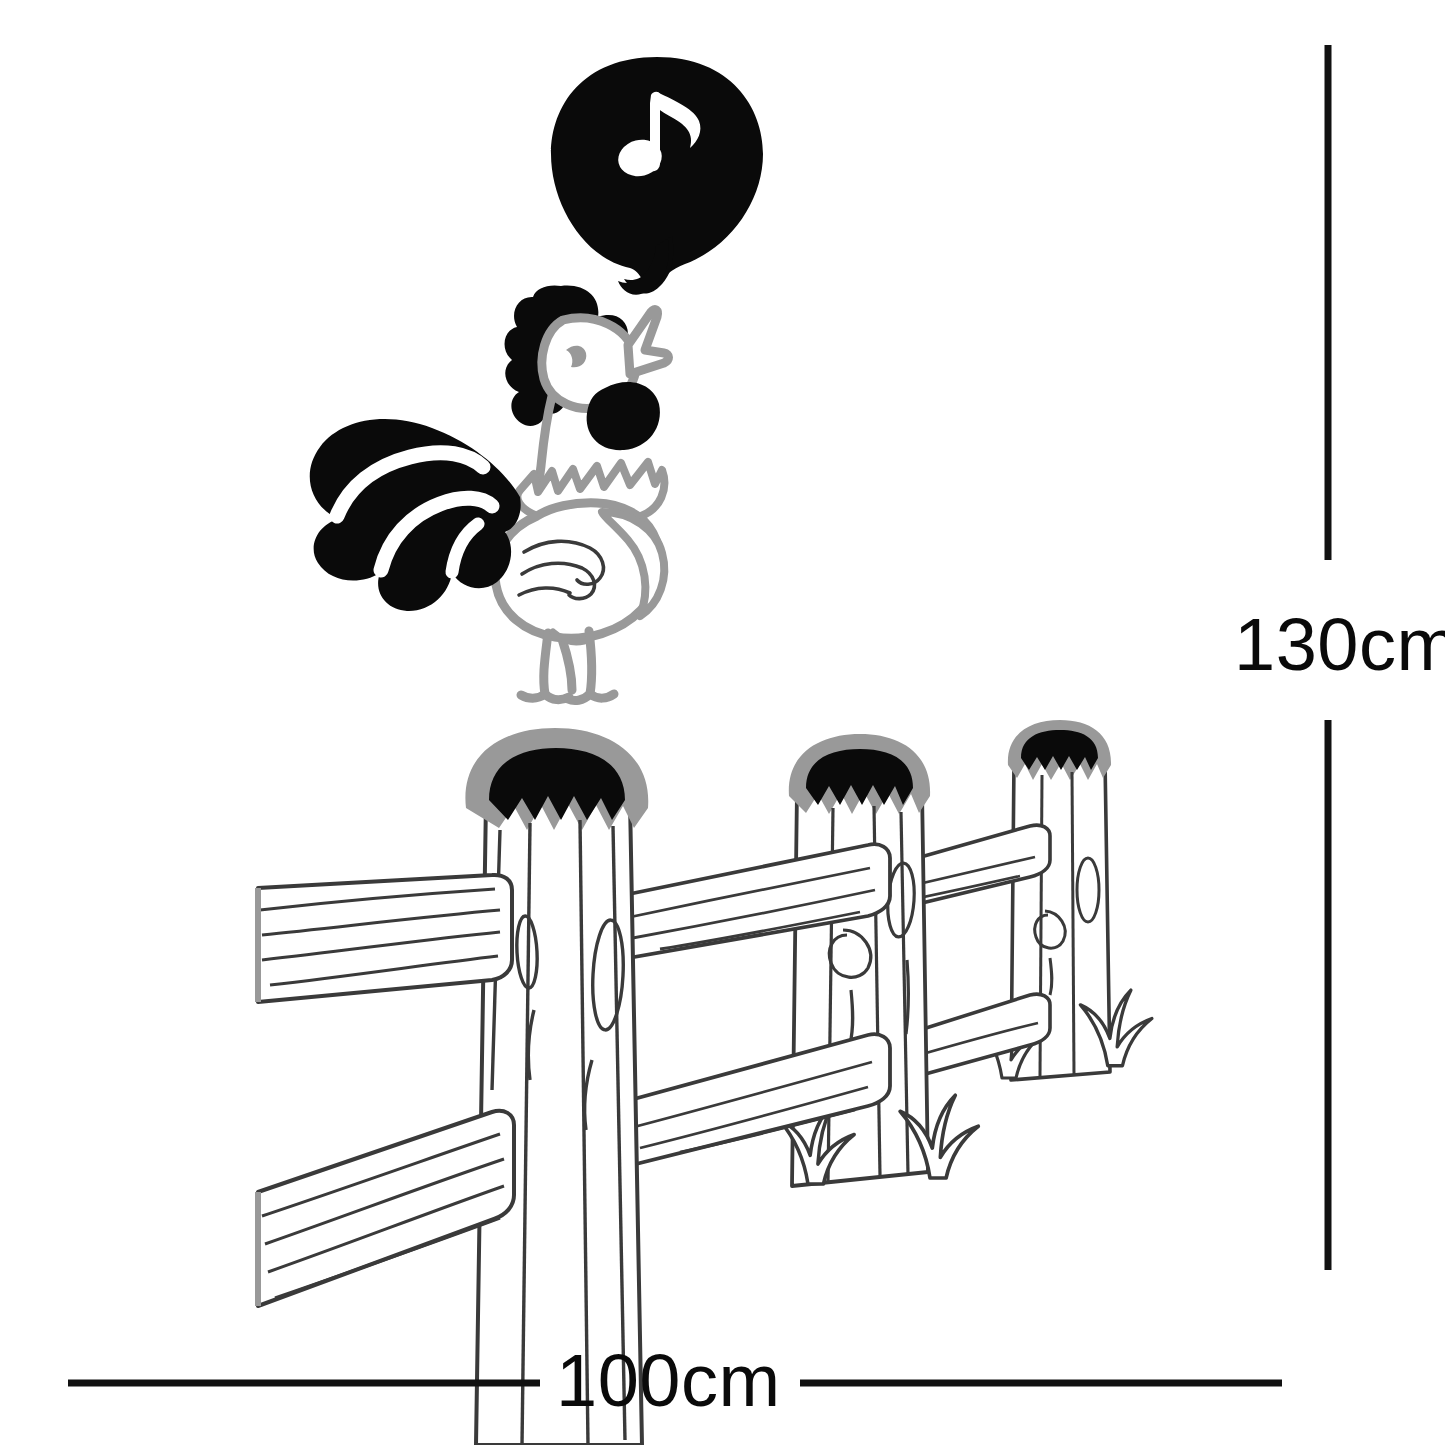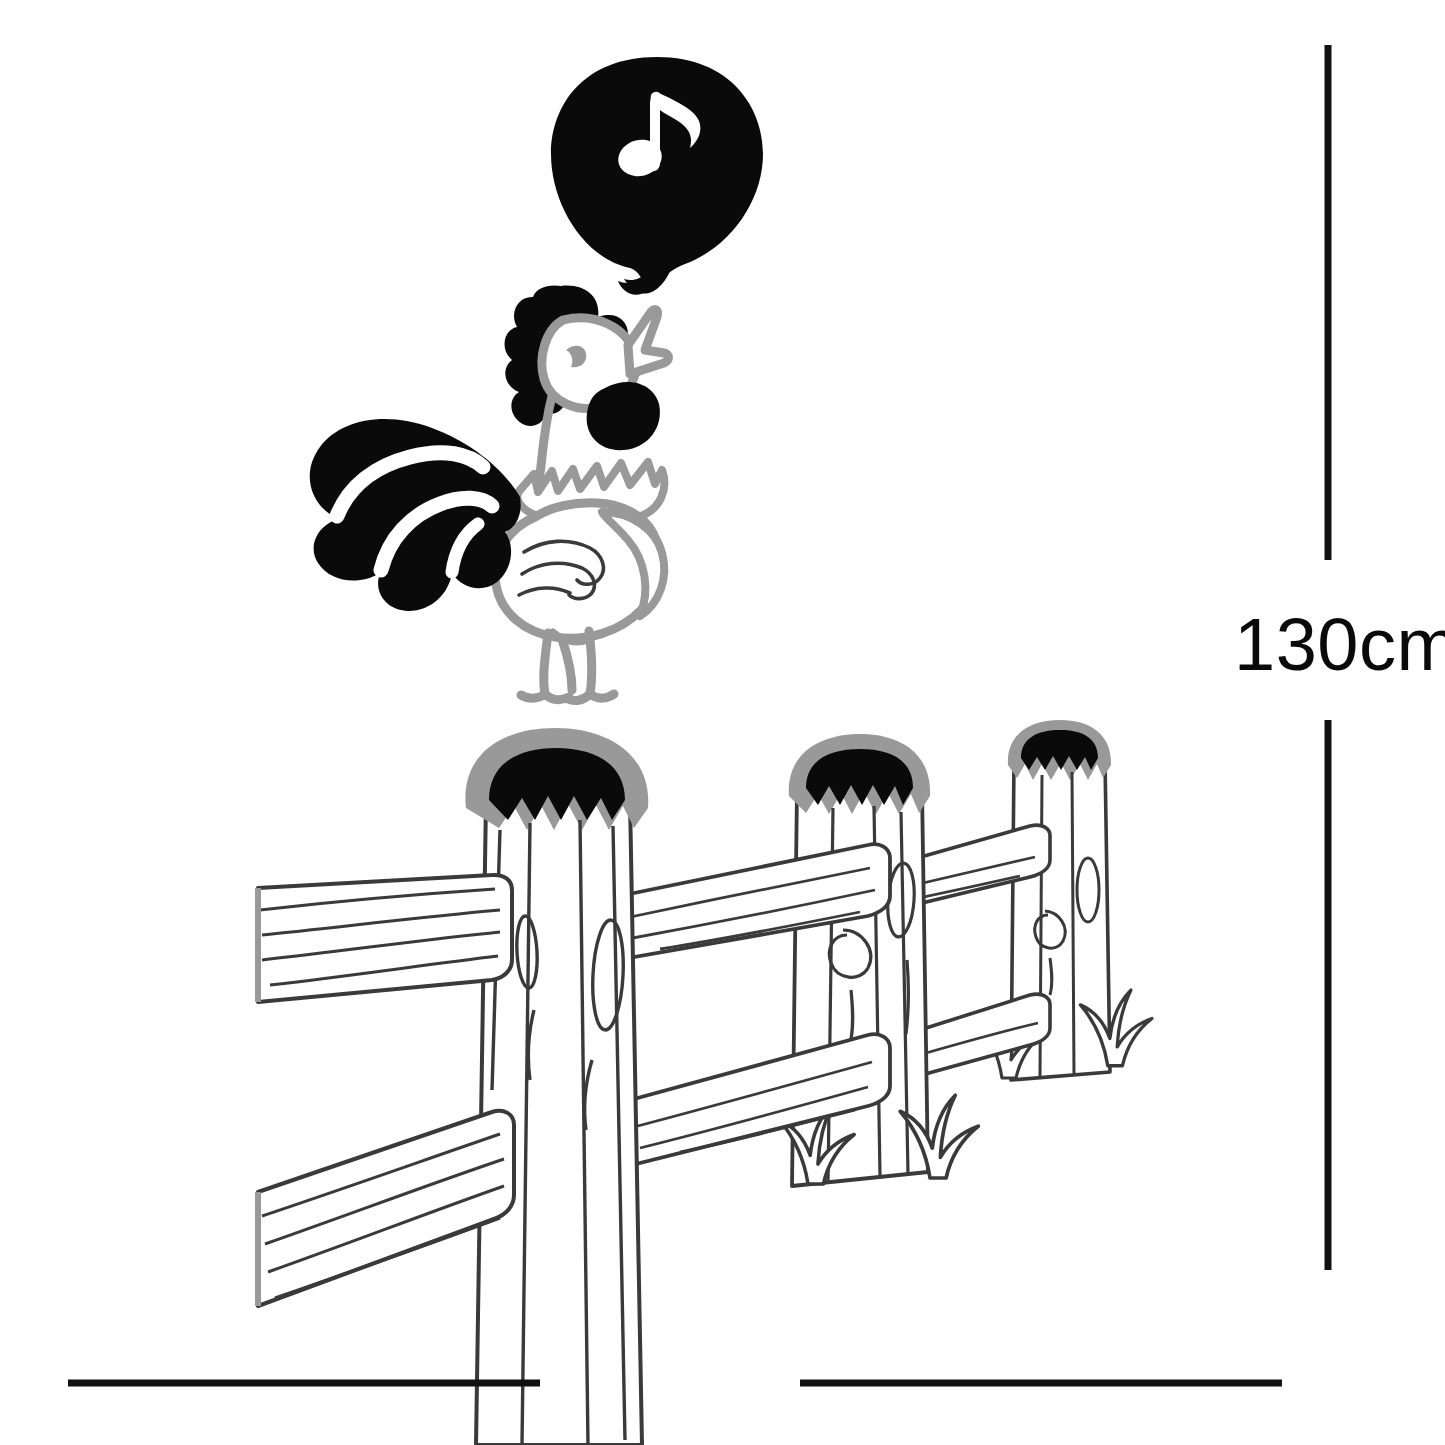--- a/index.html
+++ b/index.html
@@ -321,14 +321,15 @@
     <g stroke="#111111" stroke-width="7" stroke-linecap="butt">
       <line x1="1328" y1="45" x2="1328" y2="560"></line>
       <line x1="1328" y1="720" x2="1328" y2="1270"></line>
       <line x1="68" y1="1383" x2="540" y2="1383"></line>
       <line x1="800" y1="1383" x2="1282" y2="1383"></line>
     </g>
   </svg>
 
   <div class="dim-label" id="label-height">130cm</div>
 
+  <div class="dim-label" id="label-width">100cm</div>
 
 </div>
 
 </body></html>

